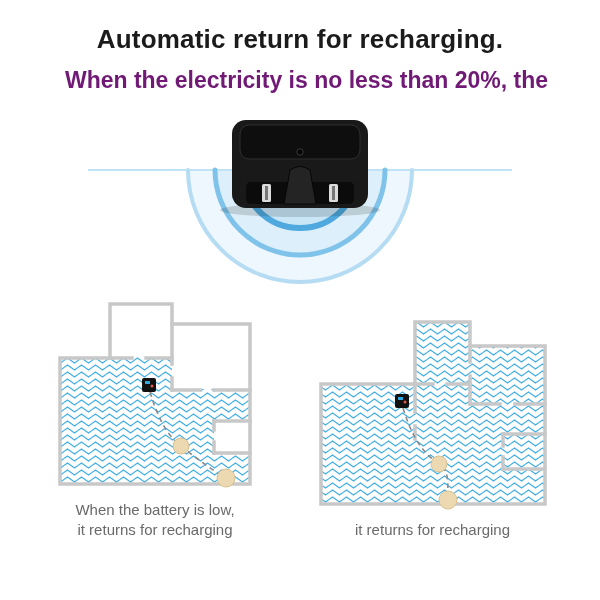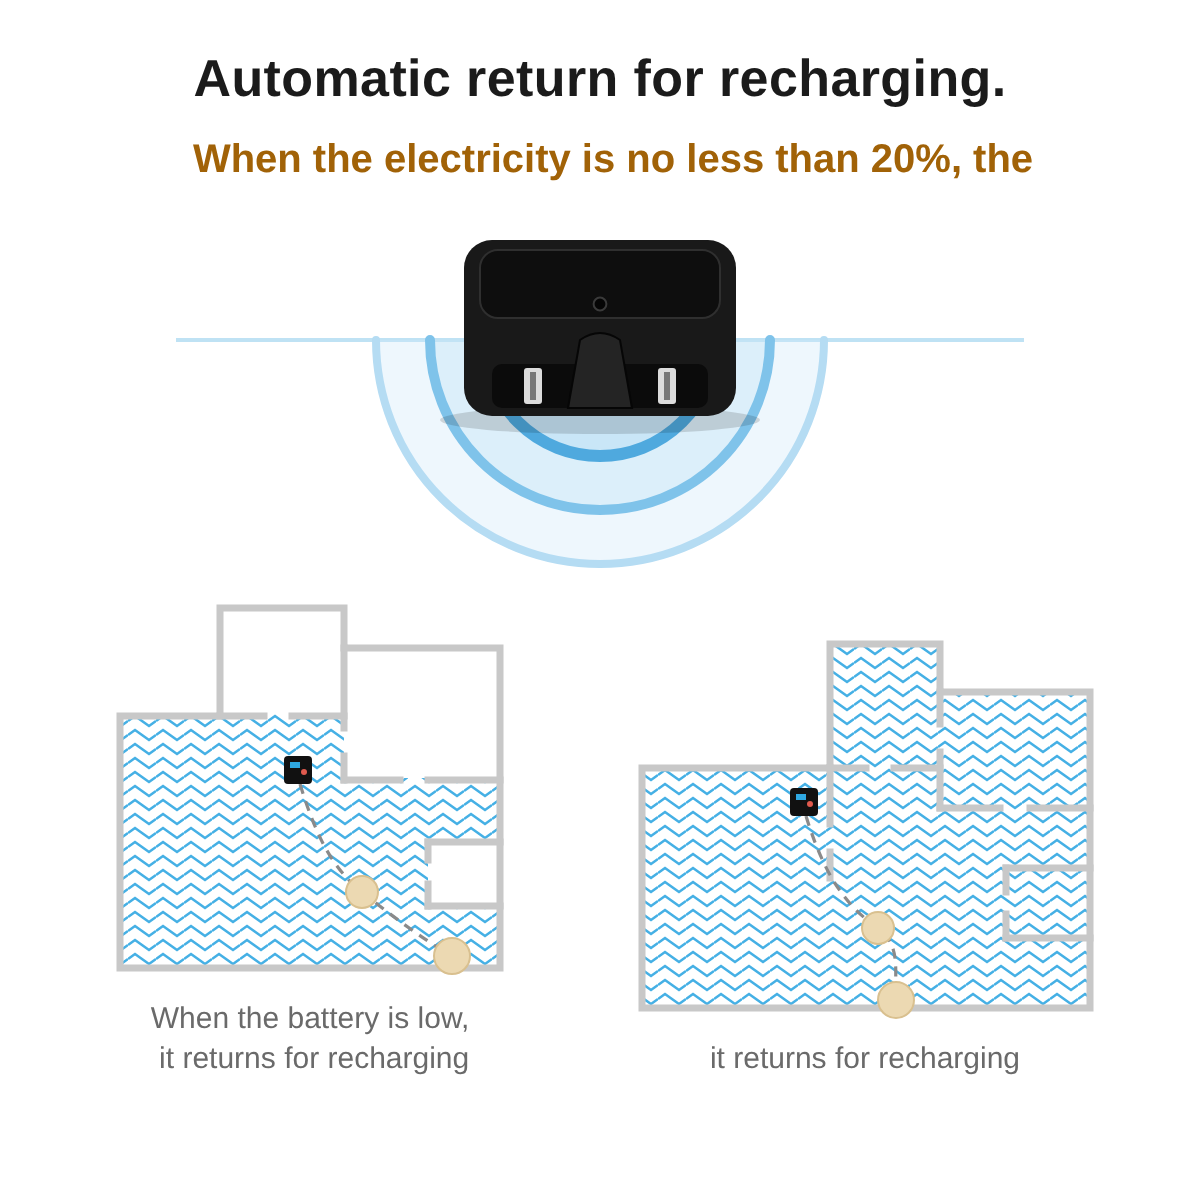--- a/index.html
+++ b/index.html
@@ -3,32 +3,32 @@
 <meta charset="utf-8">
 <style>
   * { margin:0; padding:0; box-sizing:border-box; }
   html,body { width:600px; height:600px; background:#ffffff; font-family:"Liberation Sans", sans-serif; }
   .page { position:relative; width:600px; height:600px; background:#ffffff; overflow:hidden; }
 
   .headline { margin-top:22px; text-align:center; color:#1b1b1b;
               font-size:26px; font-weight:700; line-height:34px; letter-spacing:0.2px; }
   .headline span { display:block; }
 
-  .subtitle { margin-top:10px; text-align:center; color:#a16207;
-              font-size:20px; font-weight:700; line-height:28px;margin-left:13px; }
+  .subtitle { margin-top:10px; text-align:center; color:#701a75;
+              font-size:23px; font-weight:700; line-height:28px;margin-left:13px; }
   .subtitle span { display:block; }
 
   .dock-illustration { width:600px; height:200px; }
   .dock-illustration svg { display:block; }
 
   .plans { display:flex; justify-content:center; align-items:flex-end; gap:55px; }
   .plan { display:flex; flex-direction:column; align-items:center; }
   .caption { margin-top:6px; text-align:center; color:#6a6a6a;
              font-size:15px; line-height:20px; font-weight:400; }
-  .caption span { display:block;text-align:right; }
+  .caption span { display:block; }
 </style>
 </head>
 <body>
 
 <div class="page">
 
   <h1 class="headline">
     <span>Automatic return for recharging.</span>
   </h1>
 

